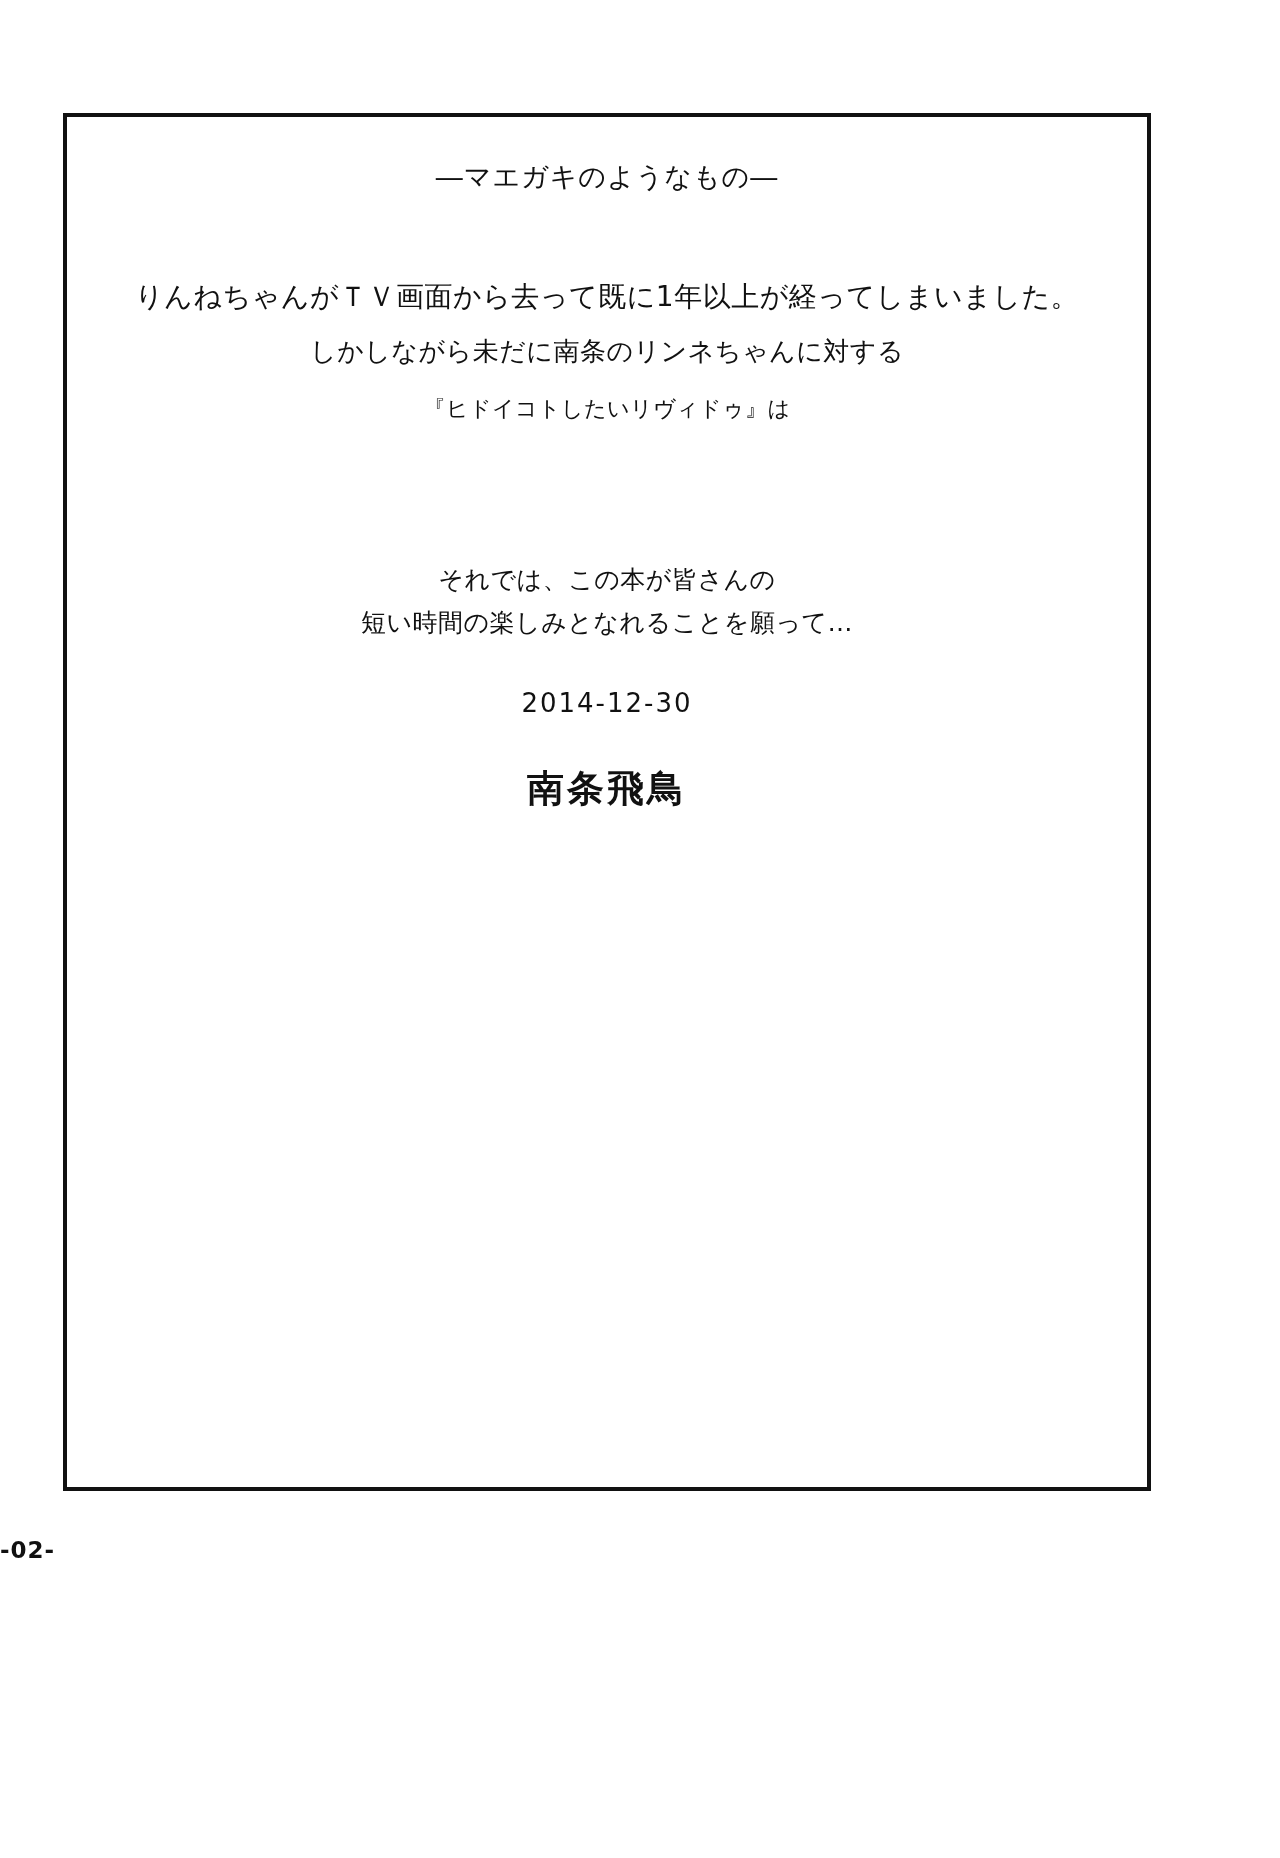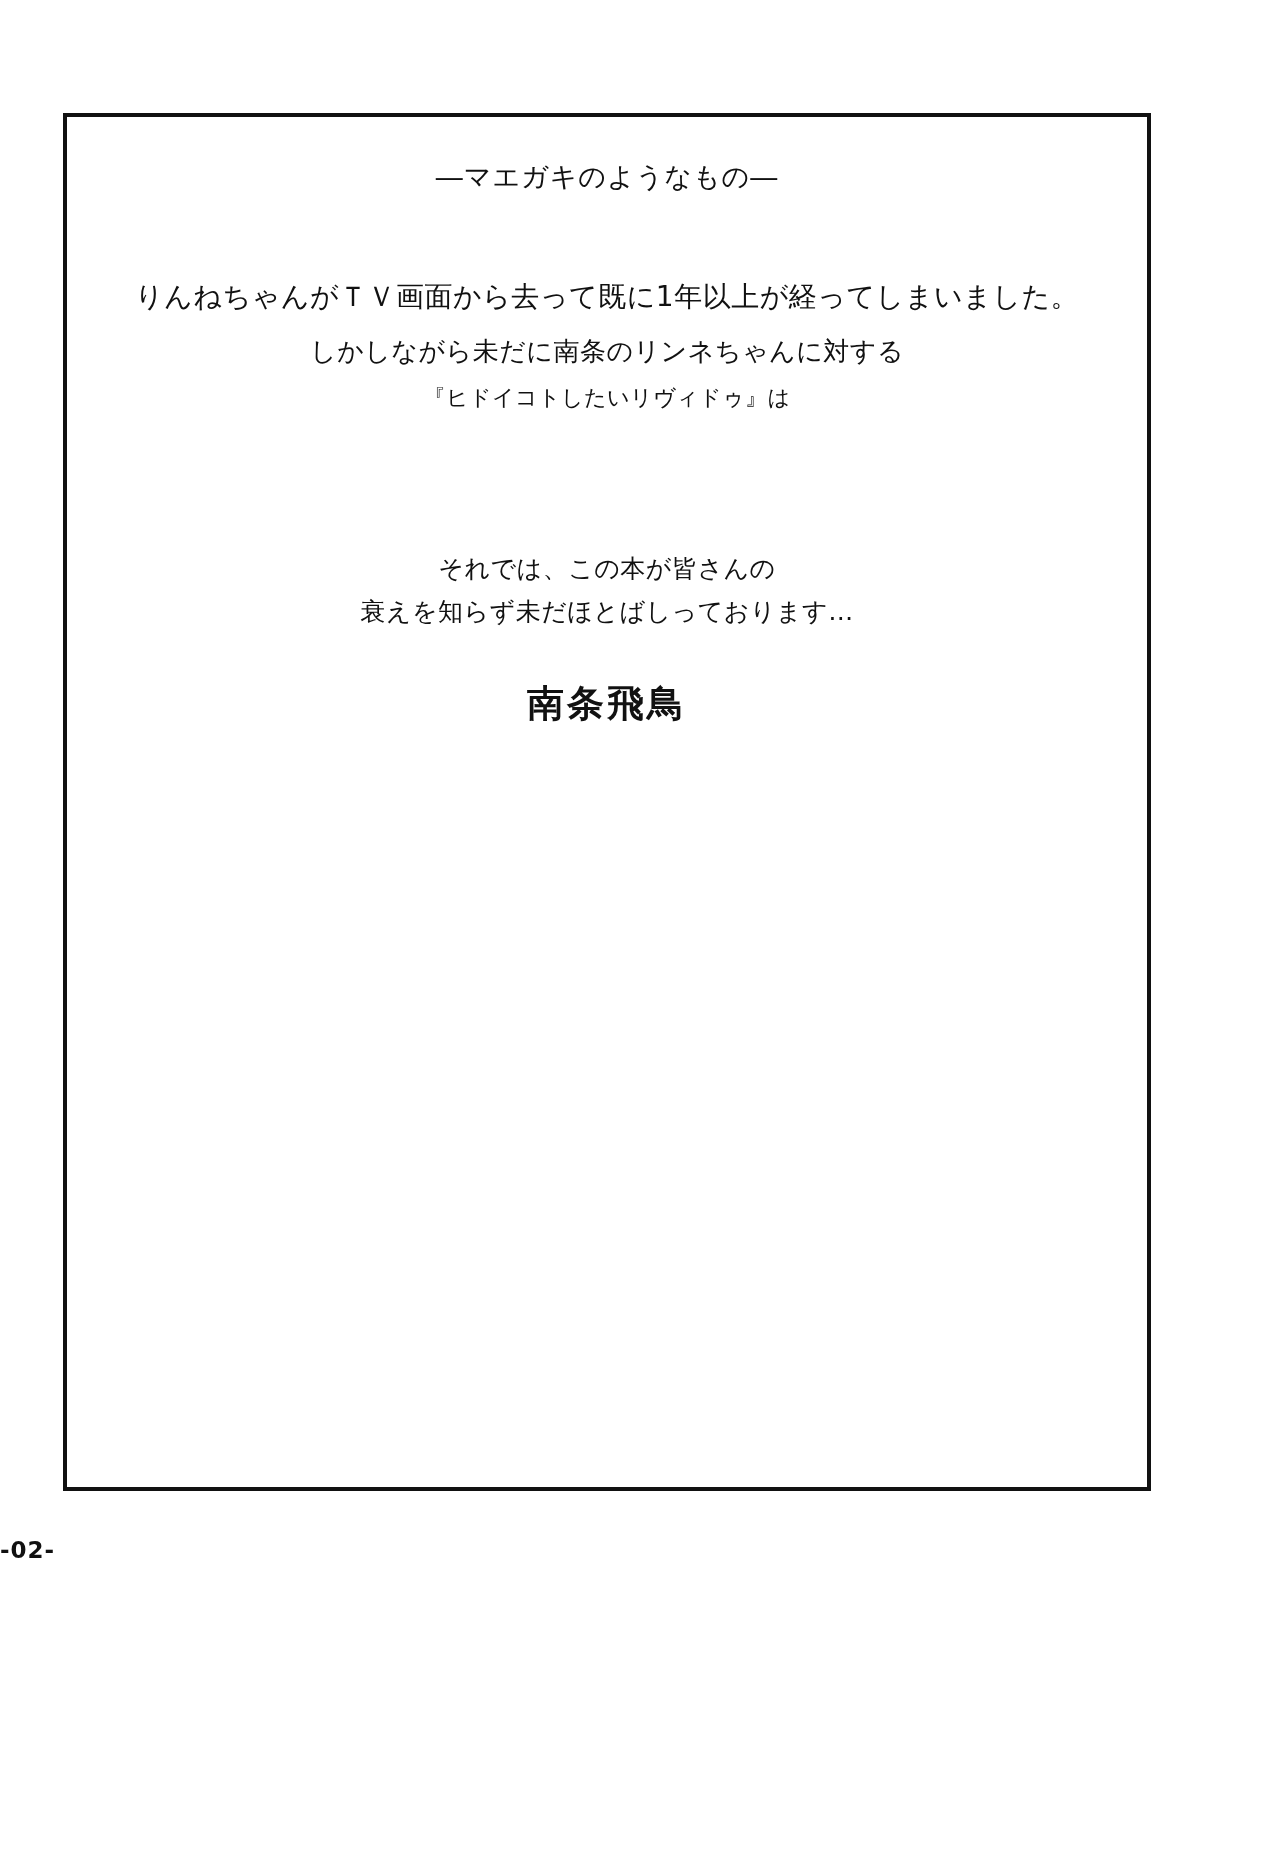--- a/index.html
+++ b/index.html
@@ -51,21 +51,21 @@
   .para {
     font-family: "DejaVu Sans", sans-serif;
     color: #111111;
     line-height: 1.72;
   }
   .lead {
     font-size: 28px;
     letter-spacing: 0.5px;
     margin-bottom: 8px;
   }
-  .l2 { font-size: 26px; letter-spacing: 0.5px; margin-bottom: 5px; }
+  .l2 { font-size: 26px; letter-spacing: 0.5px; margin-bottom: 16px; }
   .l3 { font-size: 22px; letter-spacing: 0.5px; }
   .l4 { font-size: 26px; letter-spacing: 0.5px; }
   .gap-big { height: 74px; }
   .gap-mid { height: 56px; }
   .b1 { font-size: 26px; letter-spacing: 0.5px; margin-bottom: 14px; }
   .b2 { font-size: 26px; letter-spacing: 0.5px; }
   .b3 { font-size: 24px; letter-spacing: 0.5px; }
   .c1 { font-size: 25px; letter-spacing: 0.5px; }
   .c2 { font-size: 25px; letter-spacing: 0.5px; }
   .date {
@@ -111,23 +111,24 @@
         <div class="l3">『ヒドイコトしたいリヴィドゥ』は</div>
       </div>
 
       <div class="gap-big"></div>
 
 
       <div class="gap-mid"></div>
 
       <div class="para">
         <div class="c1">それでは、この本が皆さんの</div>
-        <div class="c2">衰えを知らず未だほとばしっております…</div>
+        <div class="c2">短い時間の楽しみとなれることを願って…</div>
       </div>
 
+      <div class="date">2014-12-30</div>
 
       <div class="author">南条飛鳥</div>
 
     </div>
   </div>
 
   <div class="page-number">-02-</div>
 
 </div>
 

